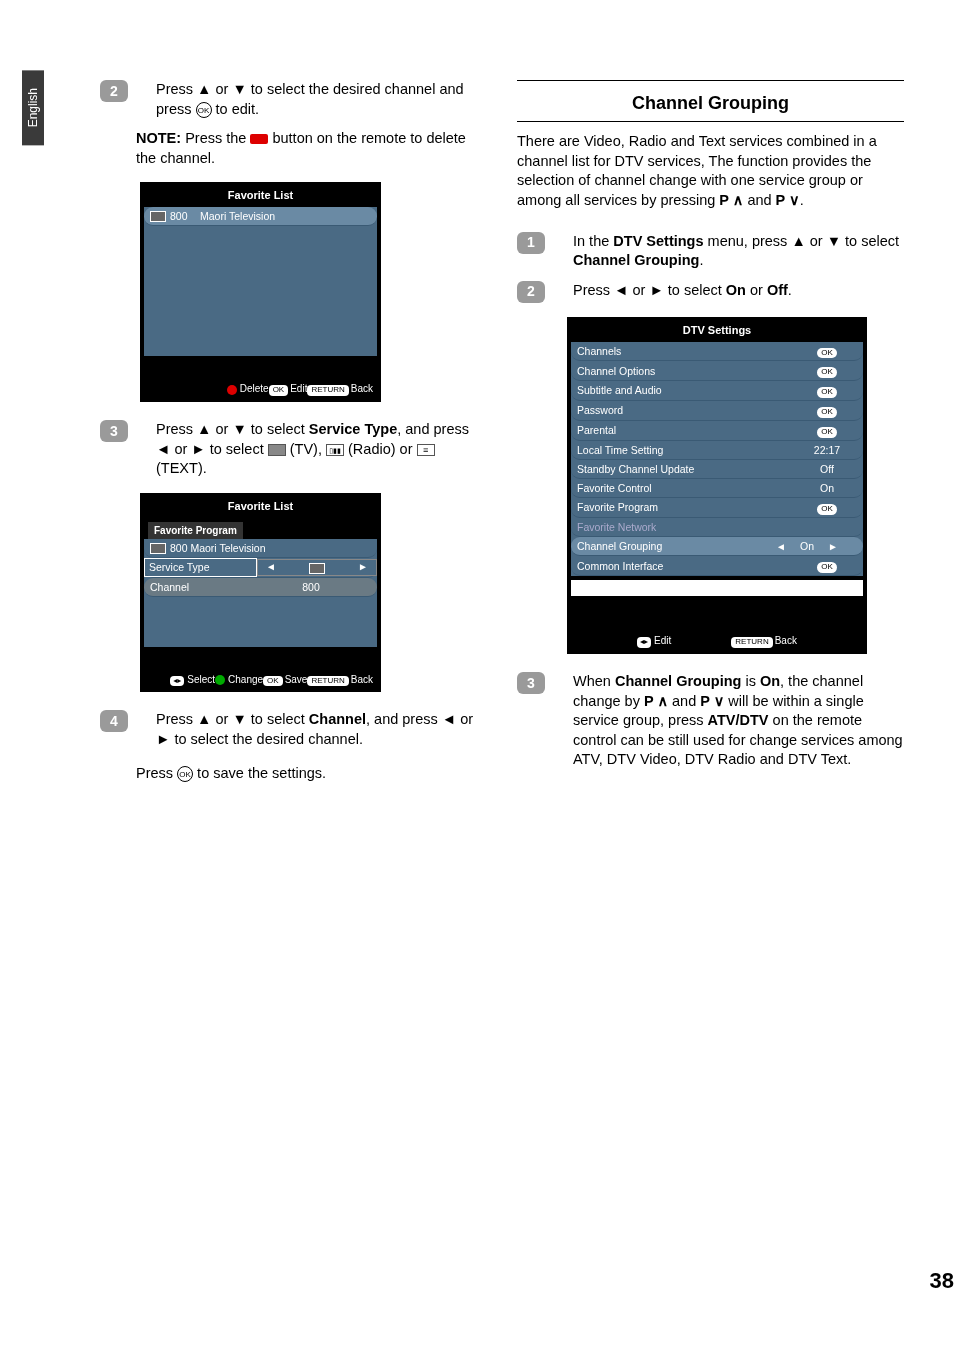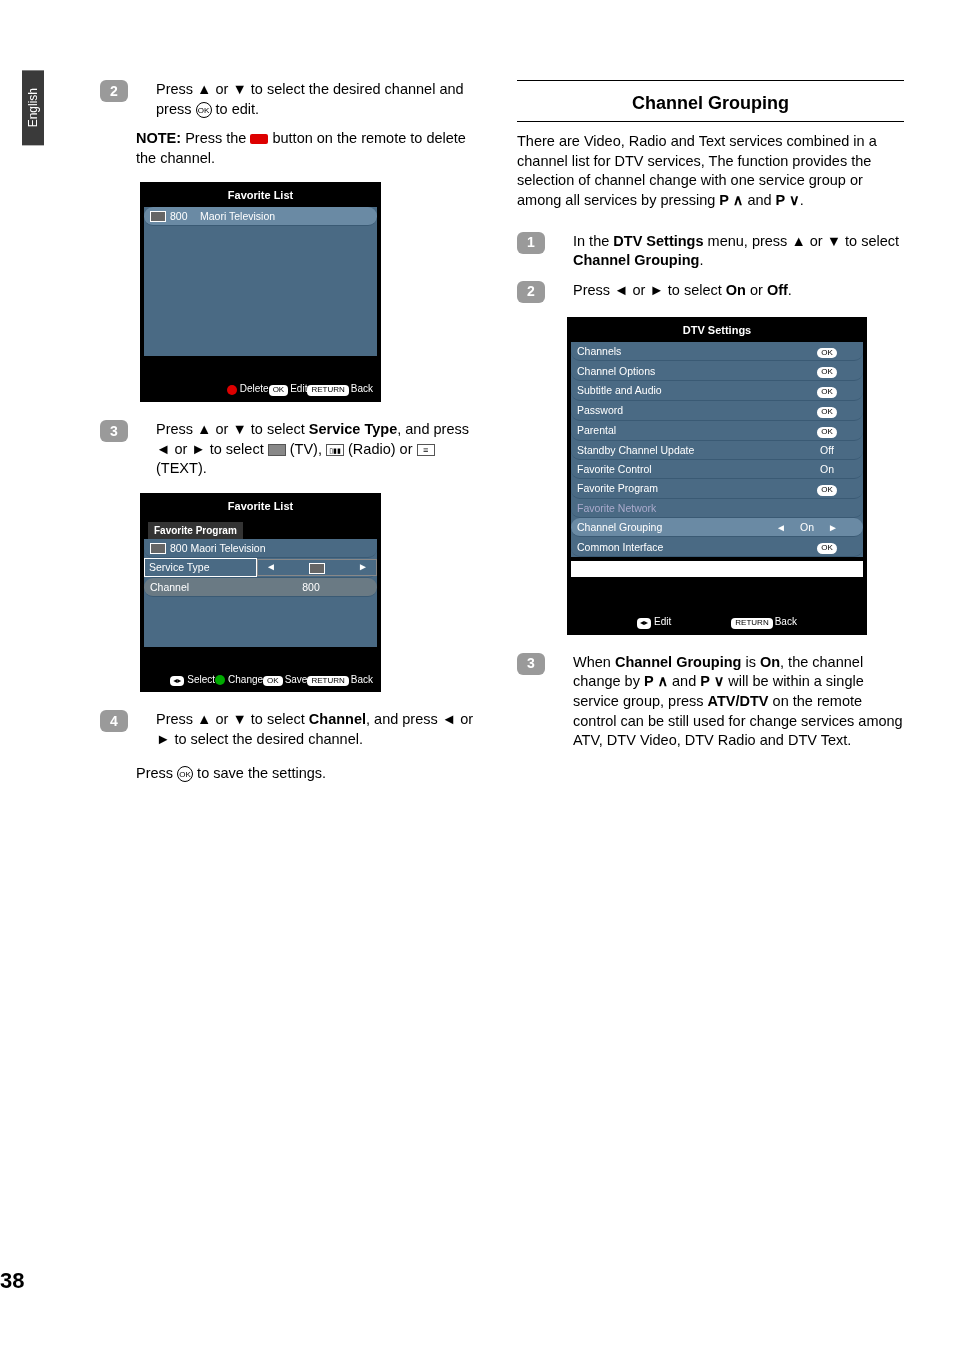--- a/index.html
+++ b/index.html
@@ -37,21 +37,21 @@
   .ok-circle { display: inline-block; border: 1px solid #000; border-radius: 50%; width: 16px; height: 16px; font-size: 8px; text-align: center; line-height: 15px; vertical-align: middle; }
   .red-btn { display: inline-block; width: 18px; height: 10px; background: #d00; border-radius: 2px; vertical-align: middle; }
   .fav-list { width: 241px; }
   .fav-body-spacer { height: 130px; background: #4a6a84; }
   .fav-body-spacer2 { height: 50px; background: #4a6a84; }
   .black-gap { height: 20px; background: #000; }
   .channel-box { display:flex; border:1px solid #888;}
   .arr-cell { width:26px; text-align:center; background:#4a6a84; color:#fff; font-size:10px;}
   .mid-cell { flex:1; text-align:center; background:#4a6a84; color:#fff; font-size:10px; padding:1px 0;}
   .blank-strip { height:16px; background:#fff; margin:4px 0;}
-  .pagenum { position: absolute; bottom: 60px; left: 0; right: 0; text-align: left; font-size: 22px; font-weight: 900; font-family: Arial Black, Arial, sans-serif; }
+  .pagenum { position: absolute; bottom: 60px; left: 0; right: 0; text-align: right; font-size: 22px; font-weight: 900; font-family: Arial Black, Arial, sans-serif; }
   b { font-weight: bold; }
   .arrow-tri { font-size: 10px; color:#fff;}
 </style>
 </head>
 <body>
 
 <div class="lang-tab">English</div>
 
 <div class="page">
 
@@ -185,20 +185,24 @@
             </div>
             <div class="osd-row">
               <div class="osd-cell-l">Password</div>
               <div class="osd-cell-r"><span class="ok-badge">OK</span></div>
             </div>
             <div class="osd-row">
               <div class="osd-cell-l">Parental</div>
               <div class="osd-cell-r"><span class="ok-badge">OK</span></div>
             </div>
             <div class="osd-row">
+              <div class="osd-cell-l">Local Time Setting</div>
+              <div class="osd-cell-r">22:17</div>
+            </div>
+            <div class="osd-row">
               <div class="osd-cell-l">Standby Channel Update</div>
               <div class="osd-cell-r">Off</div>
             </div>
             <div class="osd-row">
               <div class="osd-cell-l">Favorite Control</div>
               <div class="osd-cell-r">On</div>
             </div>
             <div class="osd-row">
               <div class="osd-cell-l">Favorite Program</div>
               <div class="osd-cell-r"><span class="ok-badge">OK</span></div>

